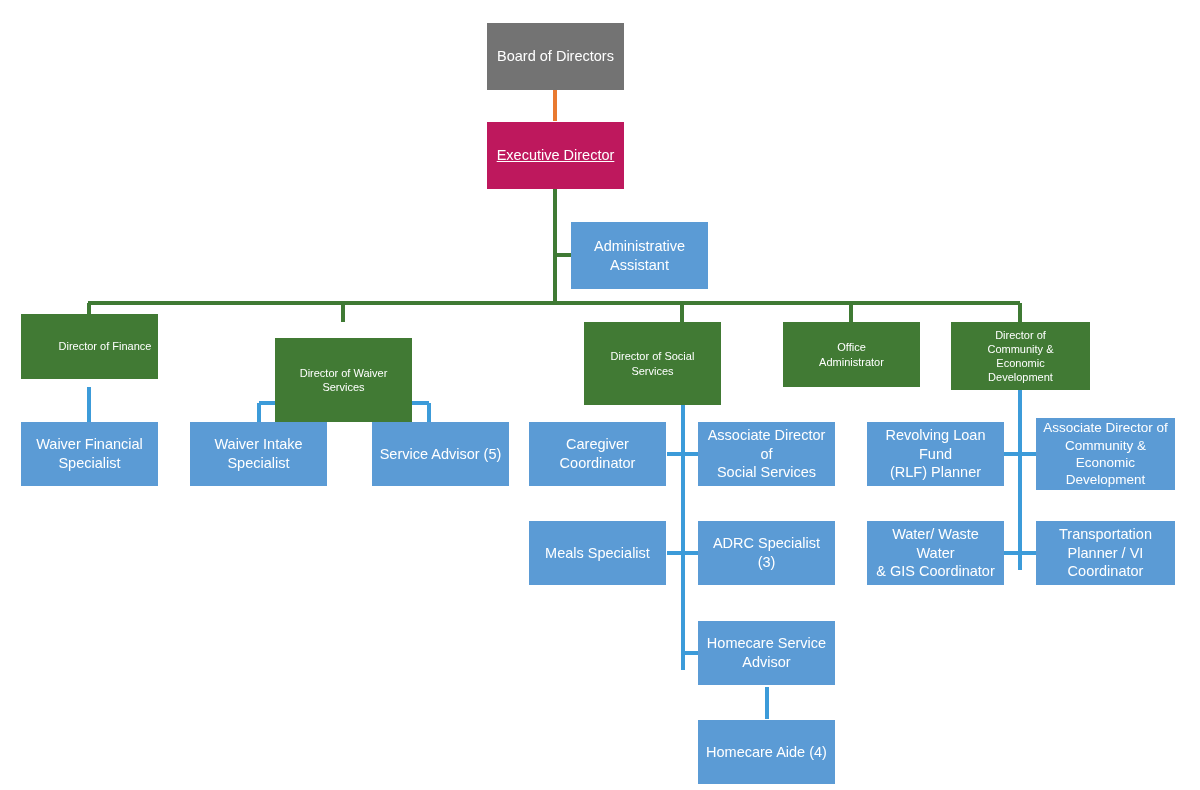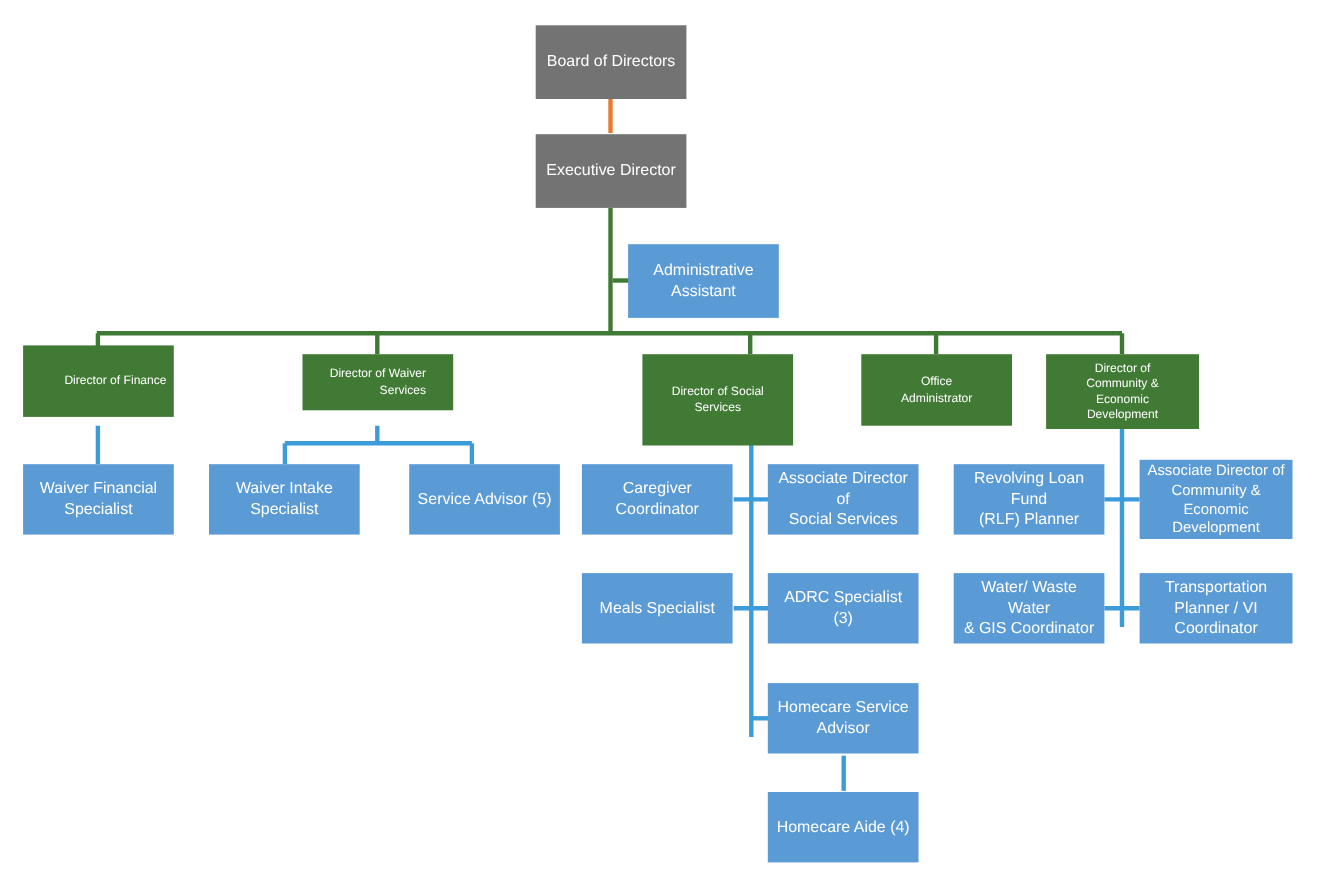--- a/index.html
+++ b/index.html
@@ -33,21 +33,21 @@
     align-items: center;
     justify-content: center;
     text-align: center;
     color: #ffffff;
     line-height: 1.28;
     padding: 2px 5px;
     white-space: pre-line;
     z-index: 2;
   }
   .lvl-board  { background: #737373; font-size: 14.5px; }
-  .lvl-exec   { background: #737373; font-size: 14.5px; }
+  .lvl-exec   { background: #be185d; font-size: 14.5px; text-decoration: underline; }
   .lvl-admin  { background: #5B9BD5; font-size: 14.5px; }
   .lvl-dir    { background: #417A34; font-size: 11px; }
   .lvl-staff  { background: #5B9BD5; font-size: 14.5px; }
 </style>
 </head>
 <body>
 
 <div id="chart">
 
   <svg id="connectors" viewBox="0 0 1200 790" width="1200" height="790" xmlns="http://www.w3.org/2000/svg">
@@ -88,21 +88,21 @@
 
   <div class="node lvl-board" style="left:487px; top:23px; width:137px; height:67px;">Board of Directors</div>
 
   <div class="node lvl-exec" style="left:487px; top:122px; width:137px; height:67px;">Executive Director</div>
 
   <div class="node lvl-admin" style="left:571px; top:222px; width:137px; height:67px;">Administrative
 Assistant</div>
 
   <div class="node lvl-dir" style="left:21px; top:314px; width:137px; height:65px;padding-left:36px;">Director of Finance</div>
 
-  <div class="node lvl-dir" style="left:275px; top:322px; width:137px; height:51px;text-align:right;">Director of Waiver
+  <div class="node lvl-dir" style="left:275px; top:338px; width:137px; height:84px;">Director of Waiver
 Services</div>
 
   <div class="node lvl-dir" style="left:584px; top:322px; width:137px; height:83px;">Director of Social
 Services</div>
 
   <div class="node lvl-dir" style="left:783px; top:322px; width:137px; height:65px;">Office
 Administrator</div>
 
   <div class="node lvl-dir" style="left:951px; top:322px; width:139px; height:68px;">Director of
 Community &amp;

